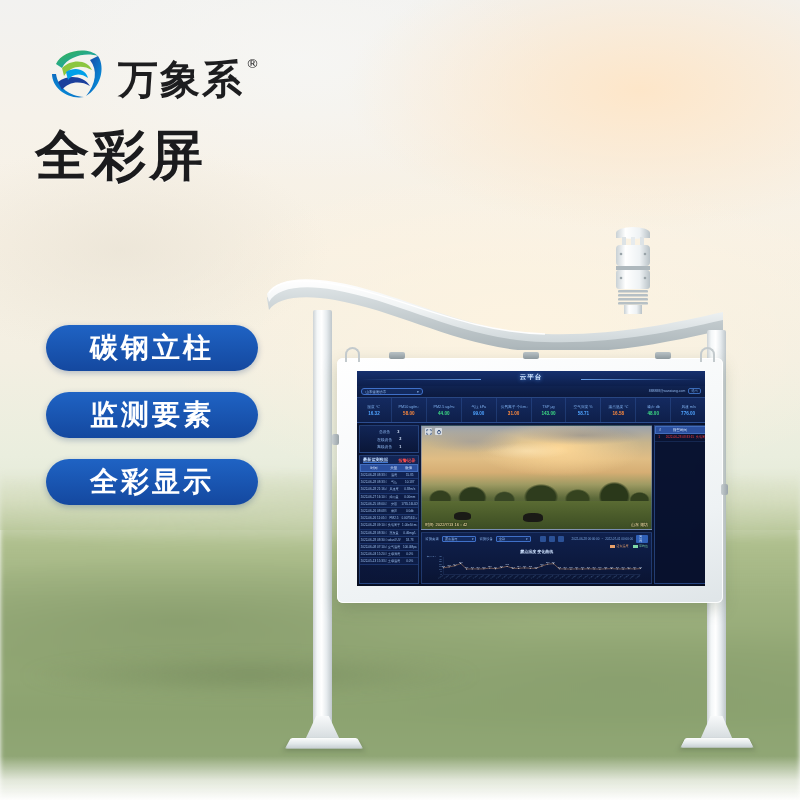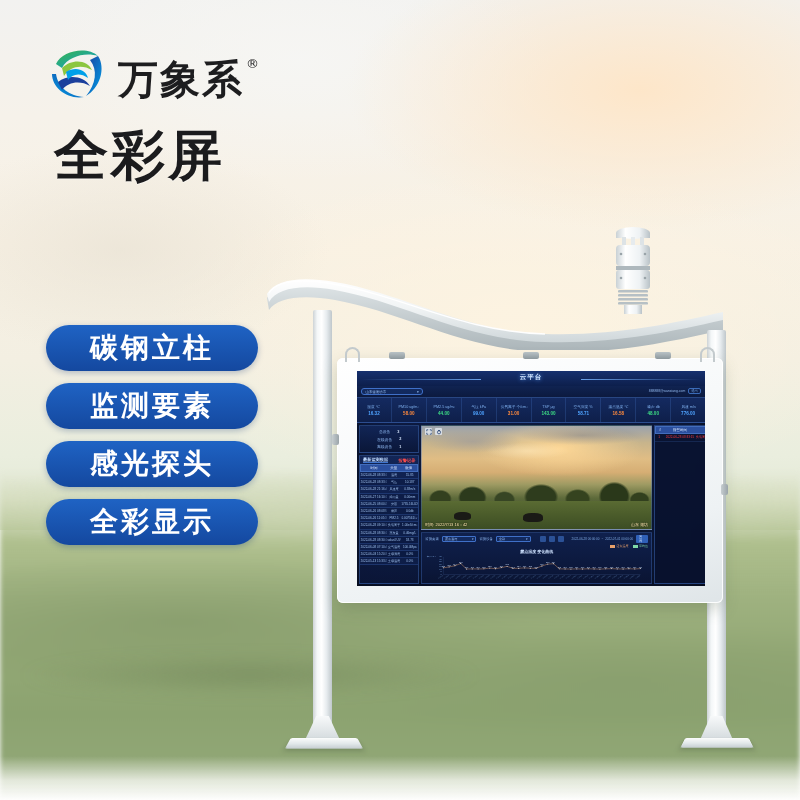--- a/index.html
+++ b/index.html
@@ -54,30 +54,30 @@
   .logo-text{
     font-size:40px;font-weight:bold;color:#1d1d1f;letter-spacing:2px;
     font-family:"DejaVu Sans","Liberation Sans",sans-serif;
     position:relative;line-height:1;margin-top:12px;
   }
   .logo-reg{
     position:absolute;right:-17px;top:-2px;font-size:13px;font-weight:normal;
   }
 
   
-  .headline{position:absolute;left:54px;top:124px;}
+  .headline{position:absolute;left:35px;top:124px;}
   .headline .l1,.headline .l2{
     font-size:54px;font-weight:bold;color:#1b1b1d;letter-spacing:3px;
     line-height:1.18;white-space:nowrap;
     font-family:"DejaVu Sans","Liberation Sans",sans-serif;
     text-shadow:0 1px 0 rgba(255,255,255,.5);
   }
 
   
-  .pills{position:absolute;left:46px;top:325px;display:flex;flex-direction:column;gap:12px;}
+  .pills{position:absolute;left:46px;top:325px;display:flex;flex-direction:column;gap:21px;}
   .pill{
     width:212px;height:46px;border-radius:24px;
     background:linear-gradient(180deg,#1f63c4 0%,#14489f 100%);
     display:flex;align-items:center;justify-content:center;
     color:#fff;font-size:28px;font-weight:bold;letter-spacing:3px;
     font-family:"DejaVu Sans","Liberation Sans",sans-serif;
     box-shadow:0 2px 6px rgba(12,48,110,.28);
   }
 
   
@@ -340,23 +340,20 @@
   <div class="headline">
     <div class="l1">全彩屏</div>
   </div>
 
   <div class="pills">
     <div class="pill">
       <span>碳钢立柱</span>
     </div>
     <div class="pill">
       <span>监测要素</span>
-    </div>
-    <div class="pill">
-      <span>感光探头</span>
     </div>
     <div class="pill">
       <span>全彩显示</span>
     </div>
   </div>
 
   <div class="station">
 
     <div class="canopy">
       <svg viewBox="0 0 460 78" width="460" height="78">

